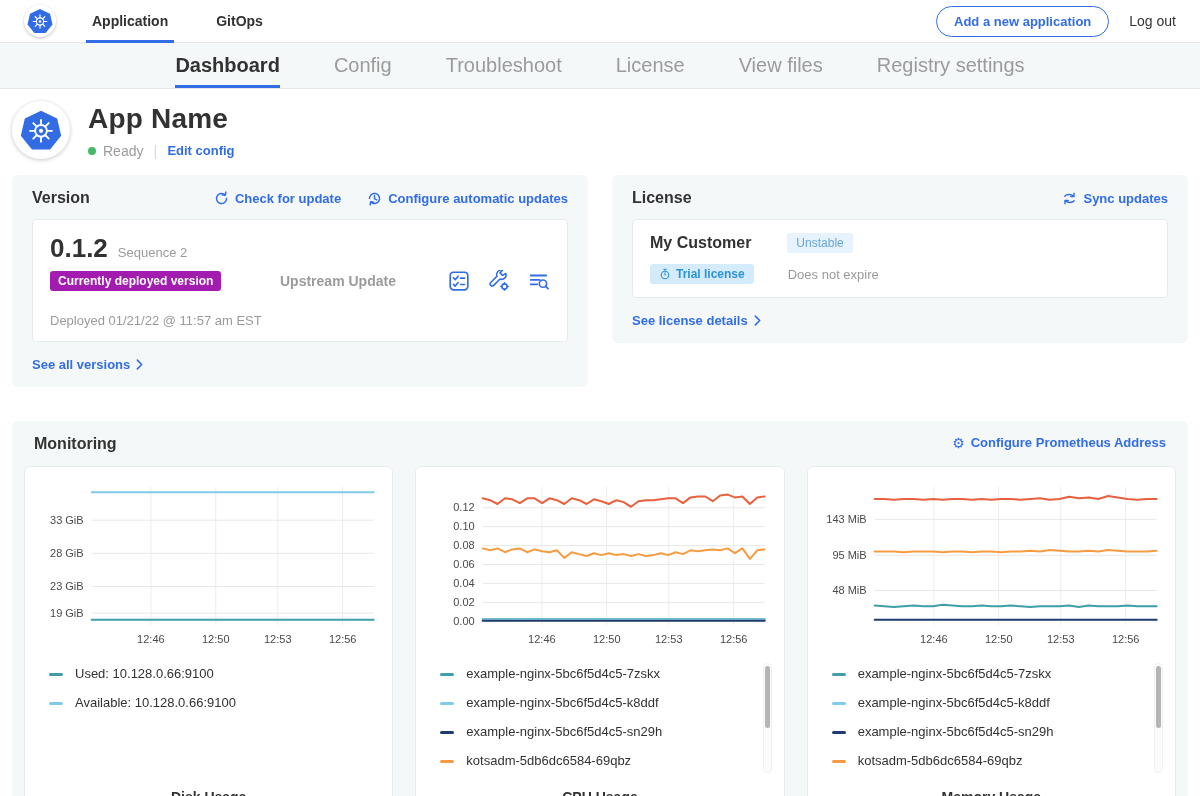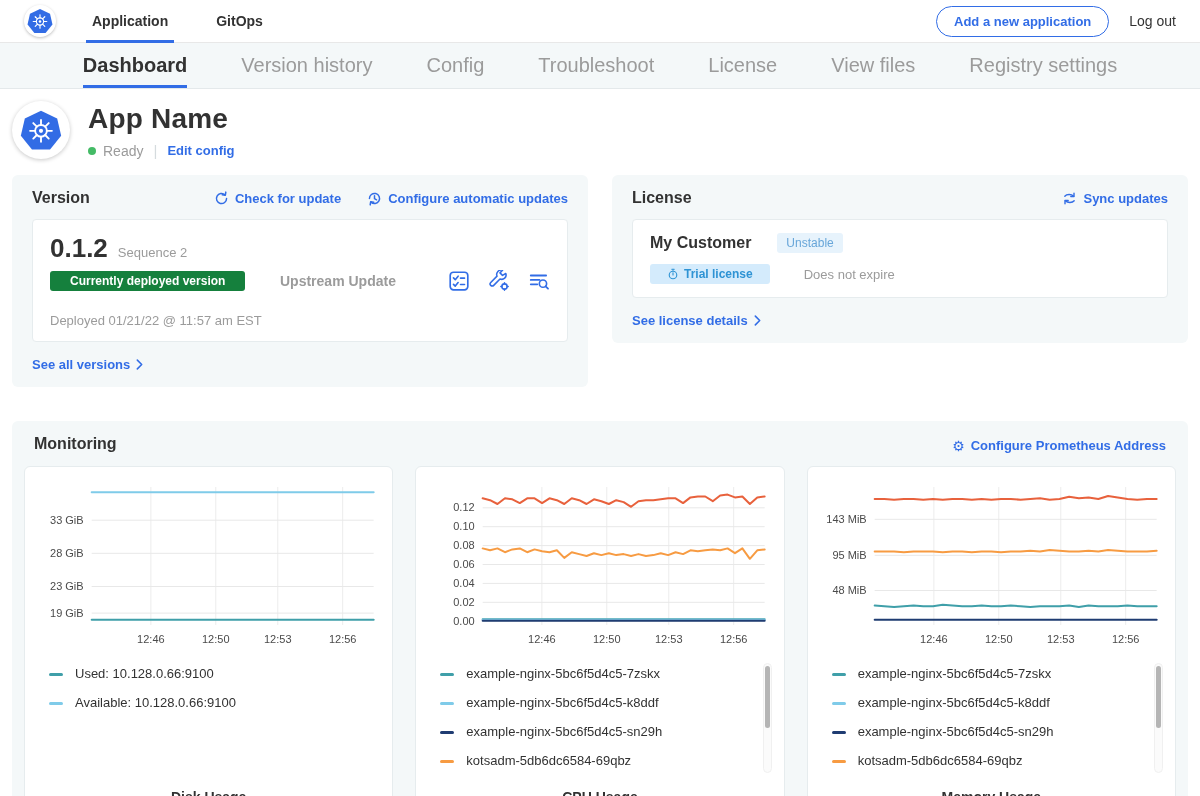--- a/index.html
+++ b/index.html
@@ -36,35 +36,35 @@
   .card { background:#f4f8f9; border-radius:6px; padding:14px 20px; flex:1; }
   .card-head { display:flex; align-items:center; }
   .card-title { font-size:16px; font-weight:700; color:#323232;text-align:center; }
   .card-links { margin-left:auto; display:flex; gap:26px; align-items:center; }
   .inner-card { background:#fff; border:1px solid #e6ecee; border-radius:4px; margin-top:12px; padding:13px 17px; }
   .version-inner { display:flex; align-items:center; }
   .v-left { width:46%; }
   .v-num-row { display:flex; align-items:baseline; gap:10px; }
   .v-num { font-size:26px; font-weight:700; color:#323232; }
   .v-seq { font-size:13px; color:#9b9b9b; }
-  .deployed-badge { display:inline-block; background:#15803d; color:#fff; font-size:12px; font-weight:700; padding:3px 20px; border-radius:3px; margin-top:7px; }
+  .deployed-badge { display:inline-block; background:#a21caf; color:#fff; font-size:12px; font-weight:700; padding:3px 8px; border-radius:3px; margin-top:7px; }
   .deployed-at { font-size:13px; color:#9b9b9b; margin-top:22px; }
   .v-mid { flex:1; font-size:14px; font-weight:700; color:#9b9b9b; }
   .v-icons { display:flex; gap:18px; align-items:center; }
   .v-icons span { cursor:pointer; display:flex; }
   .see-link { margin-top:13px; }
-  .cust-row { display:flex; align-items:center; gap:26px; }
+  .cust-row { display:flex; align-items:center; gap:12px; }
   .cust-name { font-size:16px; font-weight:700; color:#323232; }
-  .badge-channel { background:#e7f3fc; color:#68a6d9; font-size:12px; padding:3px 9px; border-radius:3px; }
+  .badge-channel { background:#e7f3fc; color:#68a6d9; font-size:12px; padding:3px 9px; border-radius:3px;margin-left:24px; }
   .lic-row { display:flex; align-items:center; gap:12px; margin-top:11px; }
-  .badge-trial { background:#d4ebfc; color:#2e93d4; font-size:12px; font-weight:700; padding:3px 17px; border-radius:3px; display:inline-flex; align-items:center; gap:5px; }
+  .badge-trial { background:#d4ebfc; color:#2e93d4; font-size:12px; font-weight:700; padding:3px 9px; border-radius:3px; display:inline-flex; align-items:center; gap:5px; }
   .expiry { font-size:13px; color:#9b9b9b;padding-left:22px; }
   
   .monitoring { margin:34px 12px 0; background:#f4f8f9; border-radius:6px; padding:14px 12px 12px; }
-  .mon-head { display:flex; align-items:flex-end; padding:0 10px; }
+  .mon-head { display:flex; align-items:flex-start; padding:0 10px; }
   .mon-title { font-size:16px; font-weight:700; color:#323232; }
   .charts-row { display:flex; gap:22px; margin-top:13px; }
   .chart-card { flex:1; background:#fff; border:1px solid #e6ecee; border-radius:6px; padding:10px 8px 4px; }
   .chart-plot { width:100%; }
   .chart-legend { position:relative; height:116px; margin:8px 4px 0 16px; padding-top:4px; overflow:hidden; }
   .legend-item { display:flex; align-items:center; gap:12px; font-size:13px; color:#323232; margin-bottom:11px; line-height:18px; }
   .legend-dash { width:14px; height:3px; border-radius:2px; flex:none; }
   .legend-scrollbar { position:absolute; top:2px; right:0; width:9px; height:110px; background:#fbfbfb; border:1px solid #f0f0f0; border-radius:5px; }
   .legend-scrollbar-thumb { position:absolute; top:2px; left:1px; width:5px; height:62px; background:#b5b5b5; border-radius:3px; }
   .chart-title { text-align:center; font-size:14px; font-weight:700; color:#323232; margin:12px 0 10px; }
@@ -97,21 +97,20 @@
     <div class="topnav-tab" style="font-weight:700;">GitOps</div>
   </div>
   <div class="topnav-right">
     <button class="add-app-btn">Add a new application</button>
     <div class="logout">Log out</div>
   </div>
 </div>
 
 <div class="subnav">
   <div class="subnav-tab active">Dashboard</div>
-  <div class="subnav-tab">Version history</div>
   <div class="subnav-tab">Config</div>
   <div class="subnav-tab">Troubleshoot</div>
   <div class="subnav-tab">License</div>
   <div class="subnav-tab">View files</div>
   <div class="subnav-tab">Registry settings</div>
 </div>
 
 <div class="app-header">
   <div class="app-icon">
     <svg class="icon" viewBox="0 0 100 100" width="42" height="42">

